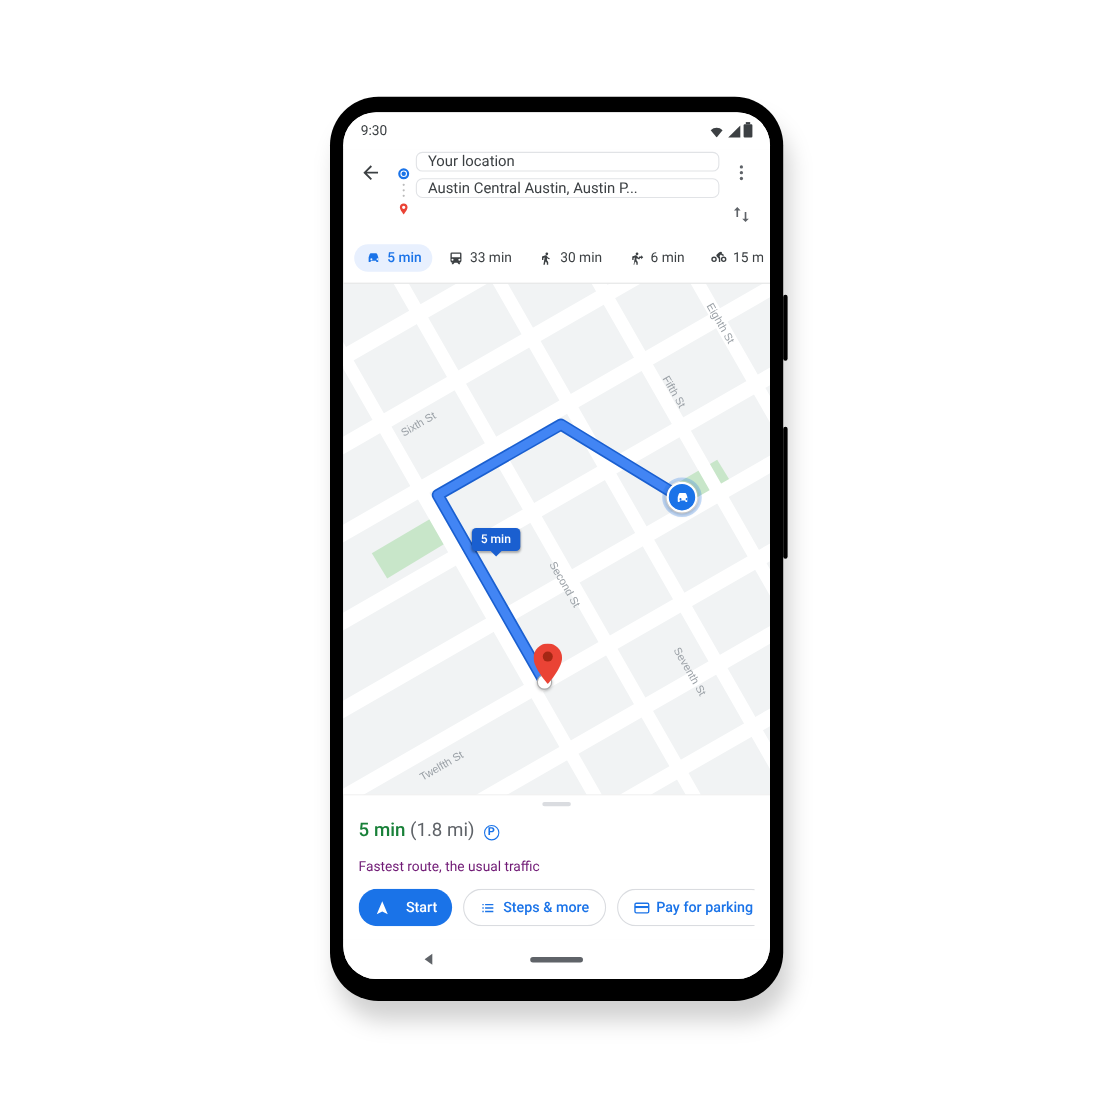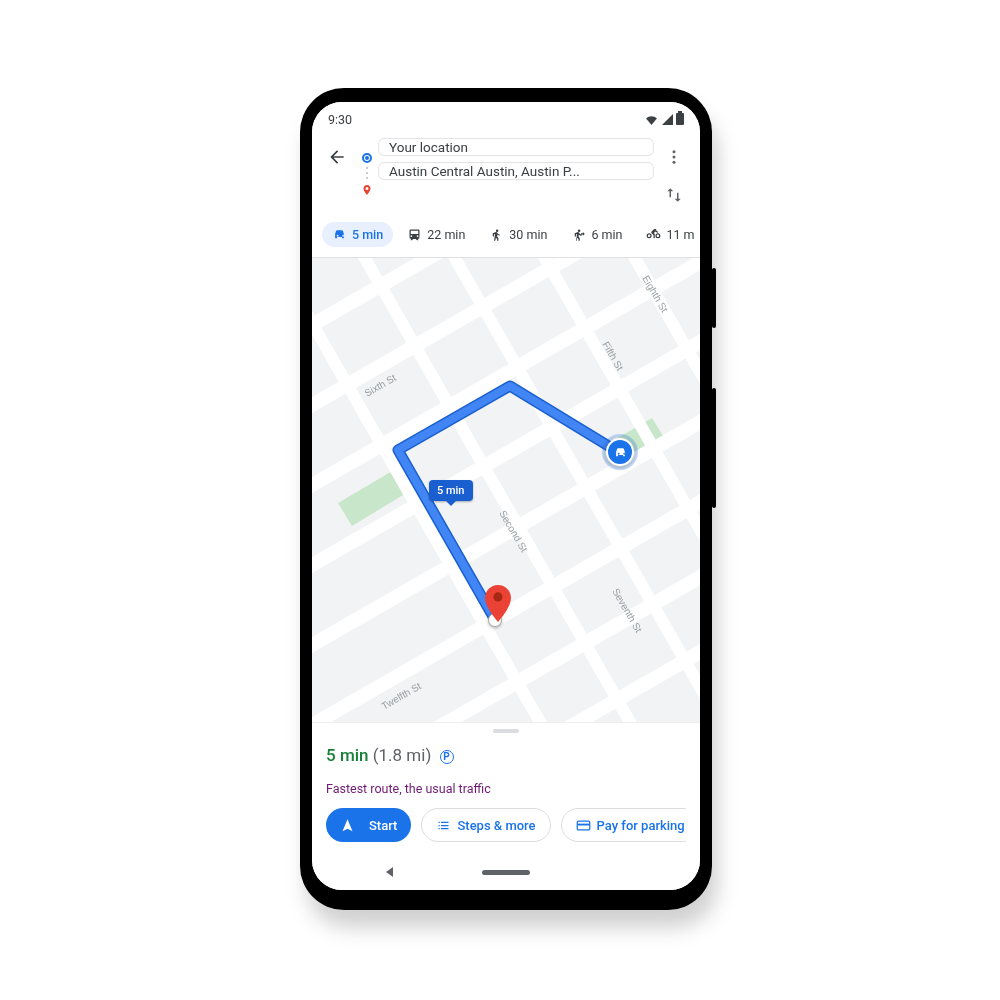--- a/index.html
+++ b/index.html
@@ -150,39 +150,39 @@
             <div class="chip sel">
               <svg viewBox="0 0 24 24">
                   <path fill="currentColor" d="M5 11l1.5-4.5A2 2 0 018.4 5h7.2a2 2 0 011.9 1.5L19 11v6a1 1 0 01-1 1h-1a1 1 0 01-1-1v-1H8v1a1 1 0 01-1 1H6a1 1 0 01-1-1v-6zm2.5 3A1.5 1.5 0 109 12.5 1.5 1.5 0 007.5 14zm9 0A1.5 1.5 0 1018 12.5 1.5 1.5 0 0016.5 14z"></path>
                 </svg>
               <span>5 min</span>
             </div>
             <div class="chip">
               <svg viewBox="0 0 24 24">
                   <path fill="currentColor" d="M6 4h12a2 2 0 012 2v10a3 3 0 01-3 3l1 1v1h-2l-2-2H10l-2 2H6v-1l1-1a3 3 0 01-3-3V6a2 2 0 012-2zm1 12a1.5 1.5 0 100-3 1.5 1.5 0 000 3zm10 0a1.5 1.5 0 100-3 1.5 1.5 0 000 3zM6 6v5h12V6H6z"></path>
                 </svg>
-              <span>22 min</span>
+              <span>33 min</span>
             </div>
             <div class="chip">
               <svg viewBox="0 0 24 24">
                   <path fill="currentColor" d="M13 4a2 2 0 11-2 2 2 2 0 012-2zm-3 18l1-5 2 2v3h2v-4l-2-3 .6-3A5 5 0 0017 14v-2a3.7 3.7 0 01-3-1.5l-1-1.6A2 2 0 0011 8l-5 2v5h2v-3l1.8-.7L8 22z"></path>
                 </svg>
               <span>30 min</span>
             </div>
             <div class="chip">
               <svg viewBox="0 0 24 24">
                   <path fill="currentColor" d="M13 4a2 2 0 11-2 2 2 2 0 012-2zM9 22l1-5 2 2v3h2v-4l-2-3 .6-3c1 1.3 2.4 2 4.4 2V12c-1.4 0-2.5-.7-3.2-1.7l-1-1.5A2 2 0 0011 8L6 10v5h2v-3l1.8-.7L8 22zm10-14l3 3-3 3v-2h-3v-2h3z"></path>
                 </svg>
               <span>6 min</span>
             </div>
             <div class="chip">
               <svg viewBox="0 0 24 24">
                   <path fill="currentColor" d="M5 18a4 4 0 114-4 4 4 0 01-4 4zm0-6a2 2 0 102 2 2 2 0 00-2-2zm14 6a4 4 0 114-4 4 4 0 01-4 4zm0-6a2 2 0 102 2 2 2 0 00-2-2zM15 6a1.5 1.5 0 10-1.5-1.5A1.5 1.5 0 0015 6zm-2 3l2-2 1 1a4.8 4.8 0 003 1V7a3.3 3.3 0 01-2-1l-2-2a2 2 0 00-2.8 0L9 7a2 2 0 000 2.8L12 13v5h2v-6z"></path>
                 </svg>
-              <span>11 m</span>
+              <span>15 m</span>
             </div>
           </div>
         </div>
 
         <div class="map">
           <svg class="maplayer" viewBox="0 0 388 470" preserveAspectRatio="xMidYMid slice">
             <rect width="388" height="470" fill="#f1f3f4"></rect>
 
             <polygon class="park" points="26,245 82,212 96,234 40,268"></polygon>
             <polygon class="park" points="292,188 340,160 356,186 308,214"></polygon>

